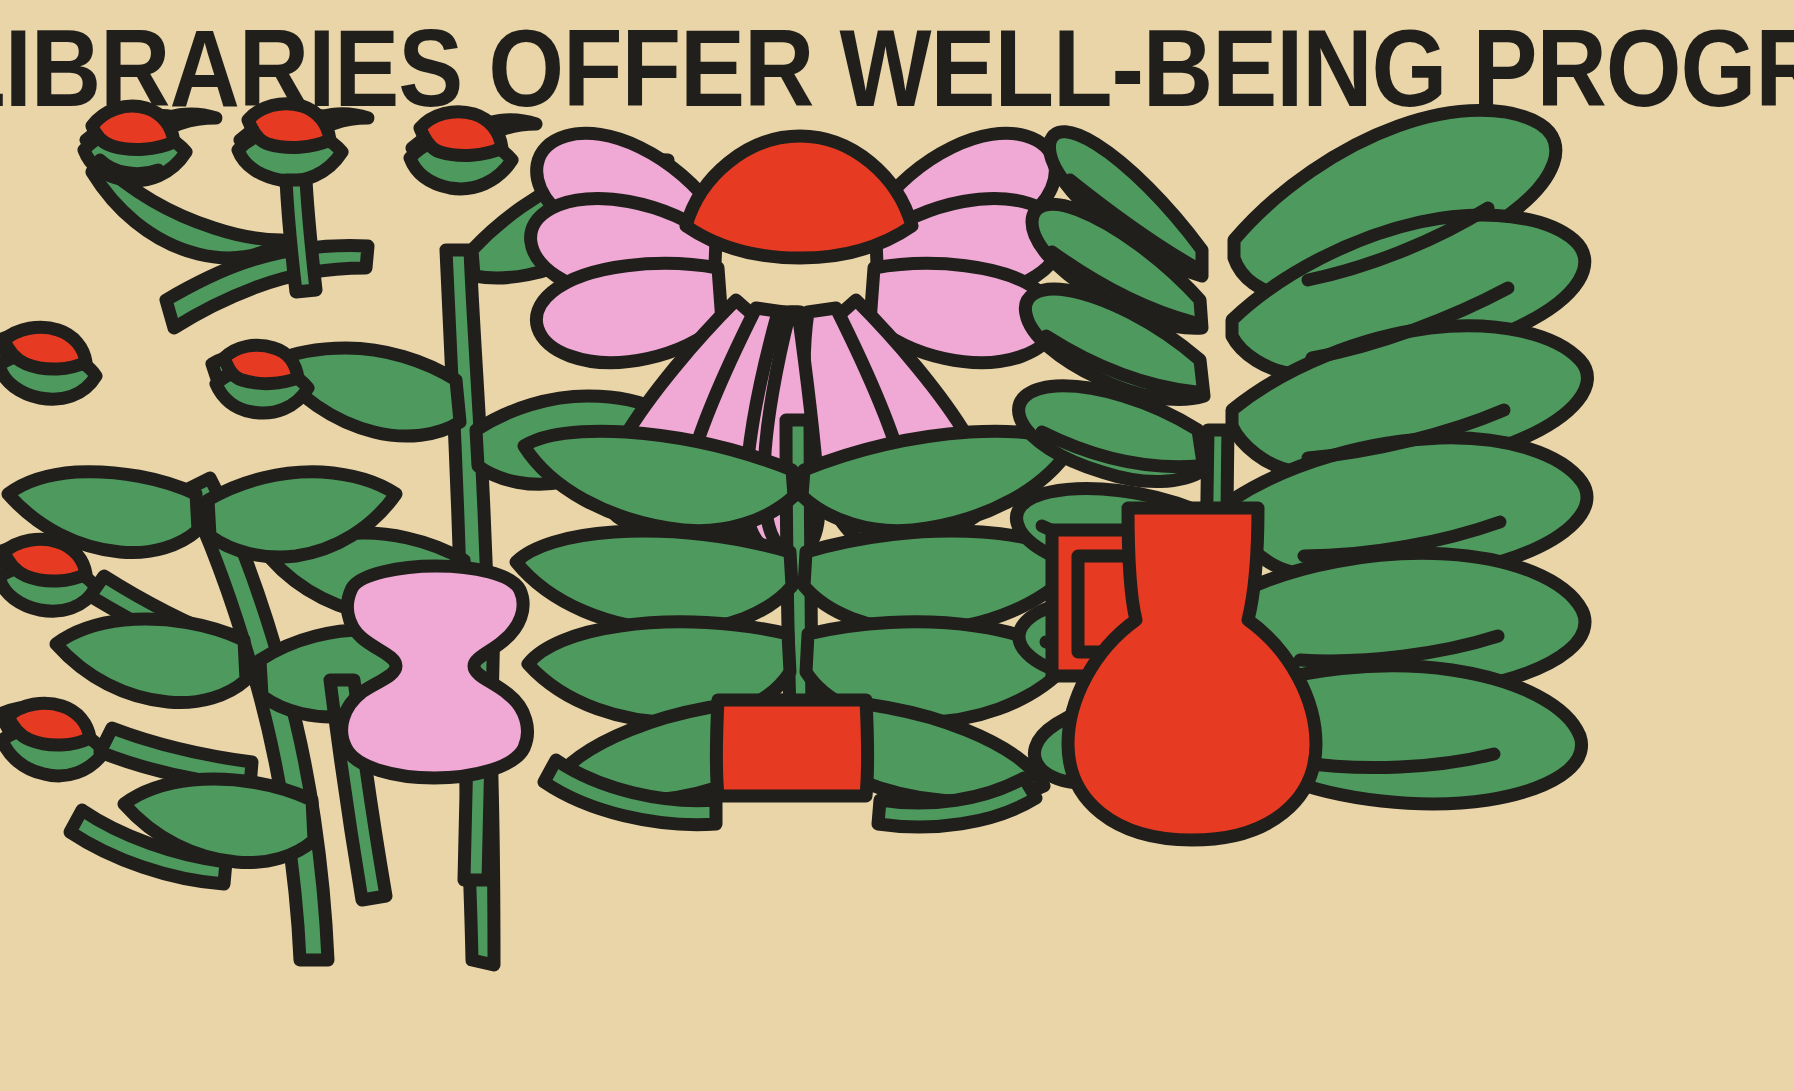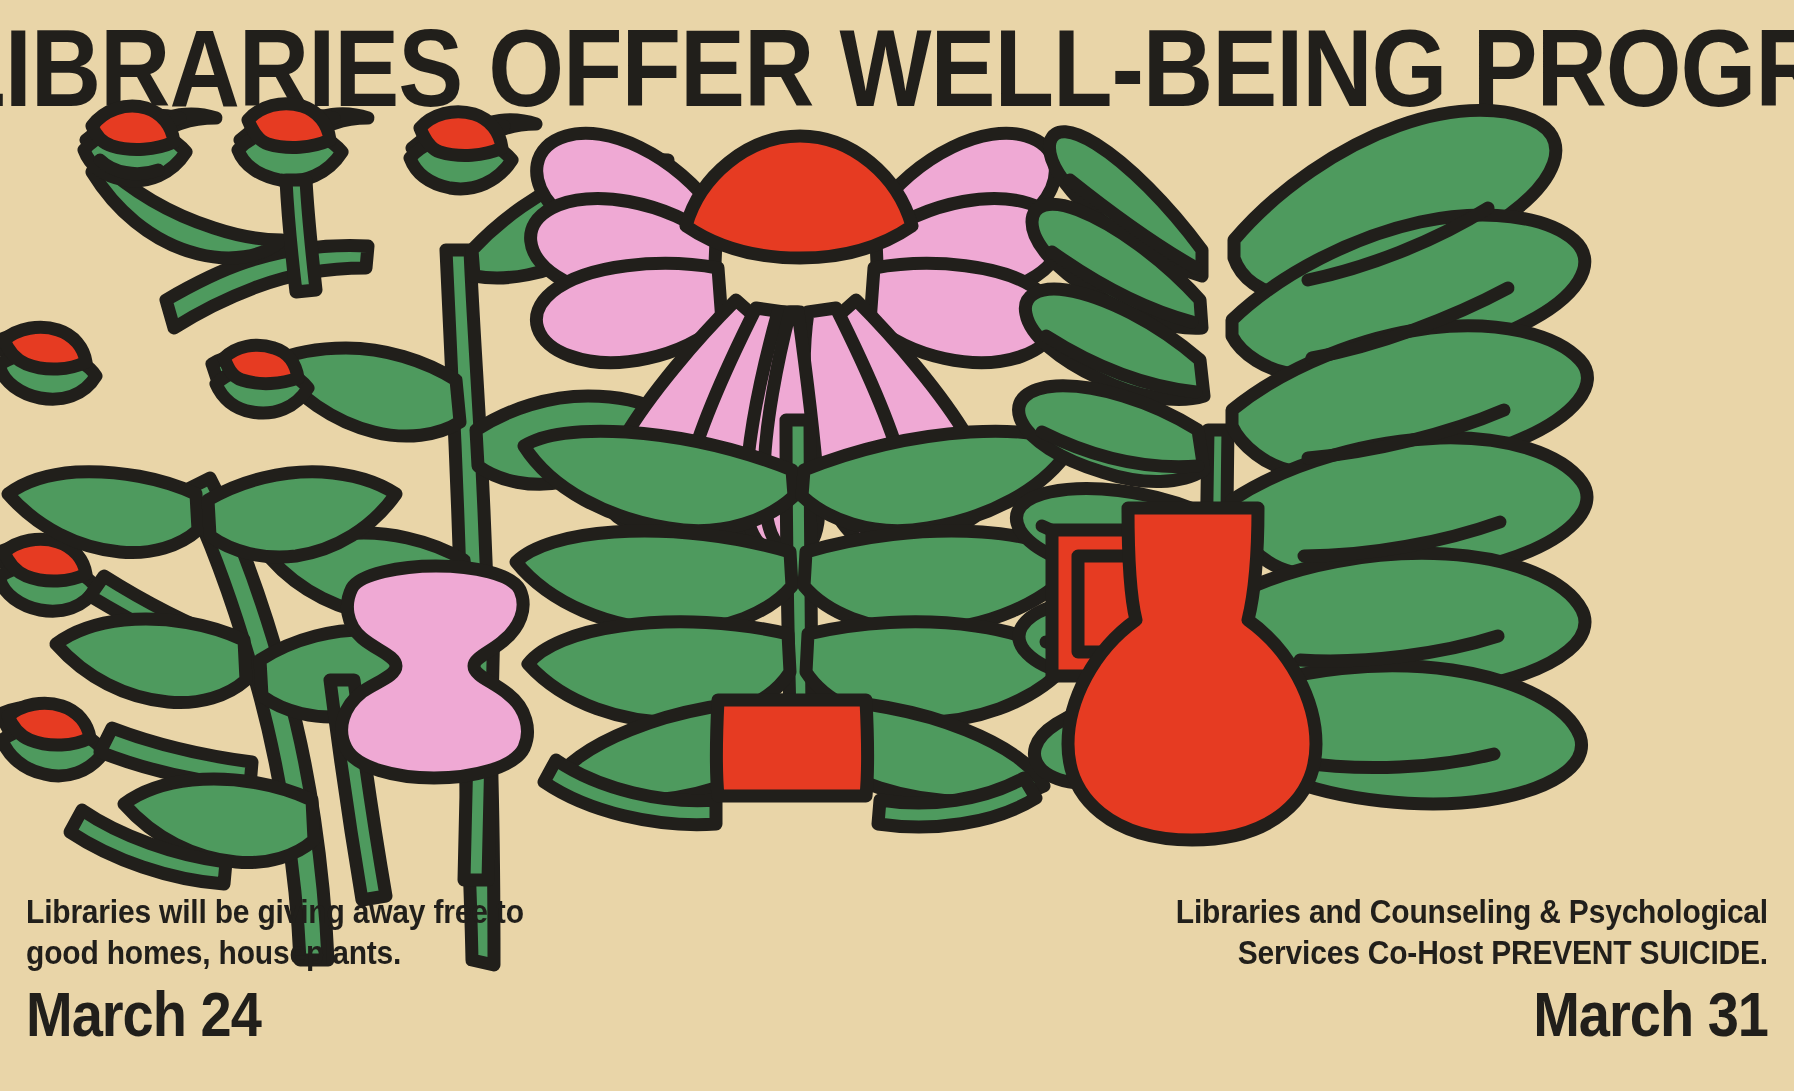--- a/index.html
+++ b/index.html
@@ -328,25 +328,15 @@
                 C1290 650 1316 700 1316 744
                 C1316 800 1270 840 1192 840
                 C1114 840 1068 800 1068 744
                 C1068 700 1094 650 1136 620
                 C1130 596 1128 560 1128 508 Z"></path>
     </g>
 
     </g>
   </svg>
 
-  <div class="caption-left">
-    <div class="caption-line">Libraries will be giving away free to</div>
-    <div class="caption-line">good homes, houseplants.</div>
-    <div class="date">March 24</div>
-  </div>
-
-  <div class="caption-right">
-    <div class="caption-line">Libraries and Counseling &amp; Psychological</div>
-    <div class="caption-line">Services Co-Host PREVENT SUICIDE.</div>
-    <div class="date">March 31</div>
-  </div>
+
 
 </div>
 
 </body></html>

